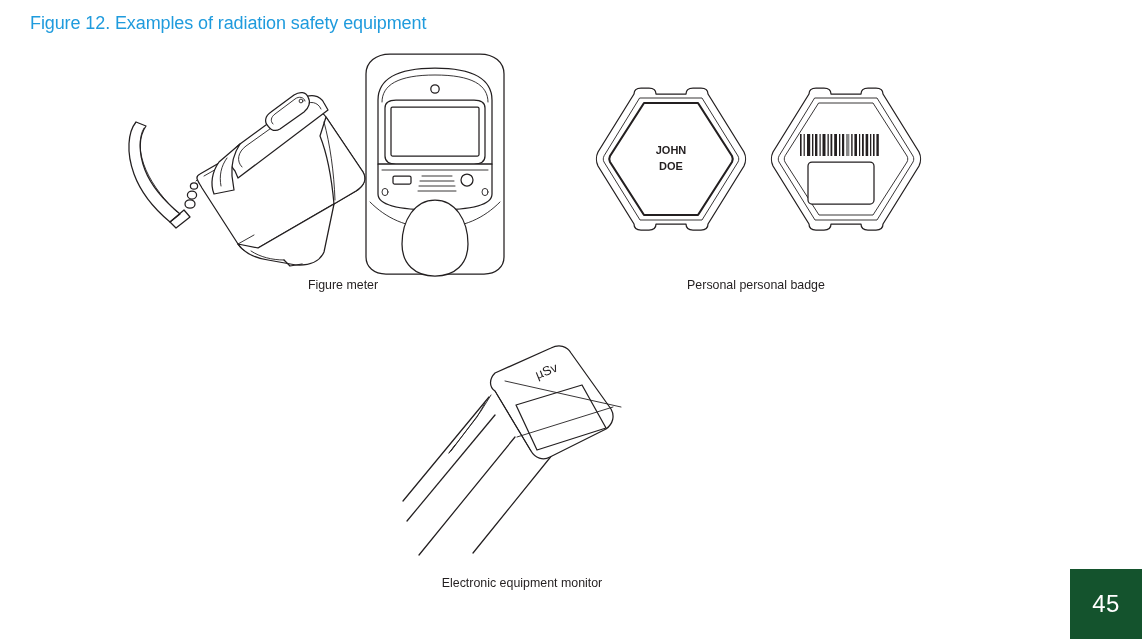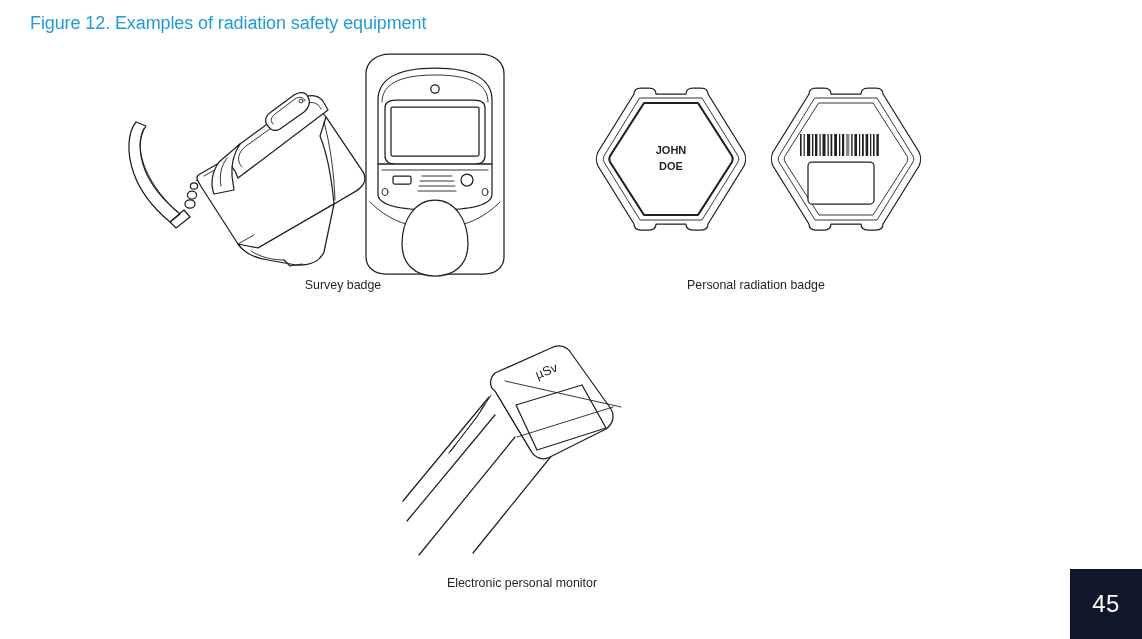--- a/index.html
+++ b/index.html
@@ -50,21 +50,21 @@
   #caption-survey-meter { left: 245px; top: 278px; width: 196px; }
   #caption-badge        { left: 660px; top: 278px; width: 192px; }
   #caption-monitor      { left: 422px; top: 576px; width: 200px; }
 
   #page-number-badge {
     position: absolute;
     left: 1070px;
     top: 569px;
     width: 72px;
     height: 70px;
-    background: #0f172a;
+    background: #14532d;
     color: #ffffff;
     font-size: 24px;
     display: flex;
     align-items: center;
     justify-content: center;
     letter-spacing: 0.5px;
   }
 
   
   .ln {
@@ -284,17 +284,17 @@
     </g>
 
     <g>
       <path class="ln" d="M131 60 L197 40 L221 83 L152 105 Z"></path>
     </g>
 
     <text class="unit-text" x="163" y="30" transform="rotate(-22 163 30)">µSv</text>
   </svg>
 </div>
 
-<div class="caption" id="caption-survey-meter">Survey badge</div>
-<div class="caption" id="caption-badge">Personal radiation badge</div>
-<div class="caption" id="caption-monitor">Electronic personal monitor</div>
+<div class="caption" id="caption-survey-meter">Figure meter</div>
+<div class="caption" id="caption-badge">Personal personal badge</div>
+<div class="caption" id="caption-monitor">Electronic equipment monitor</div>
 
 <div id="page-number-badge">45</div>
 
 </body></html>

